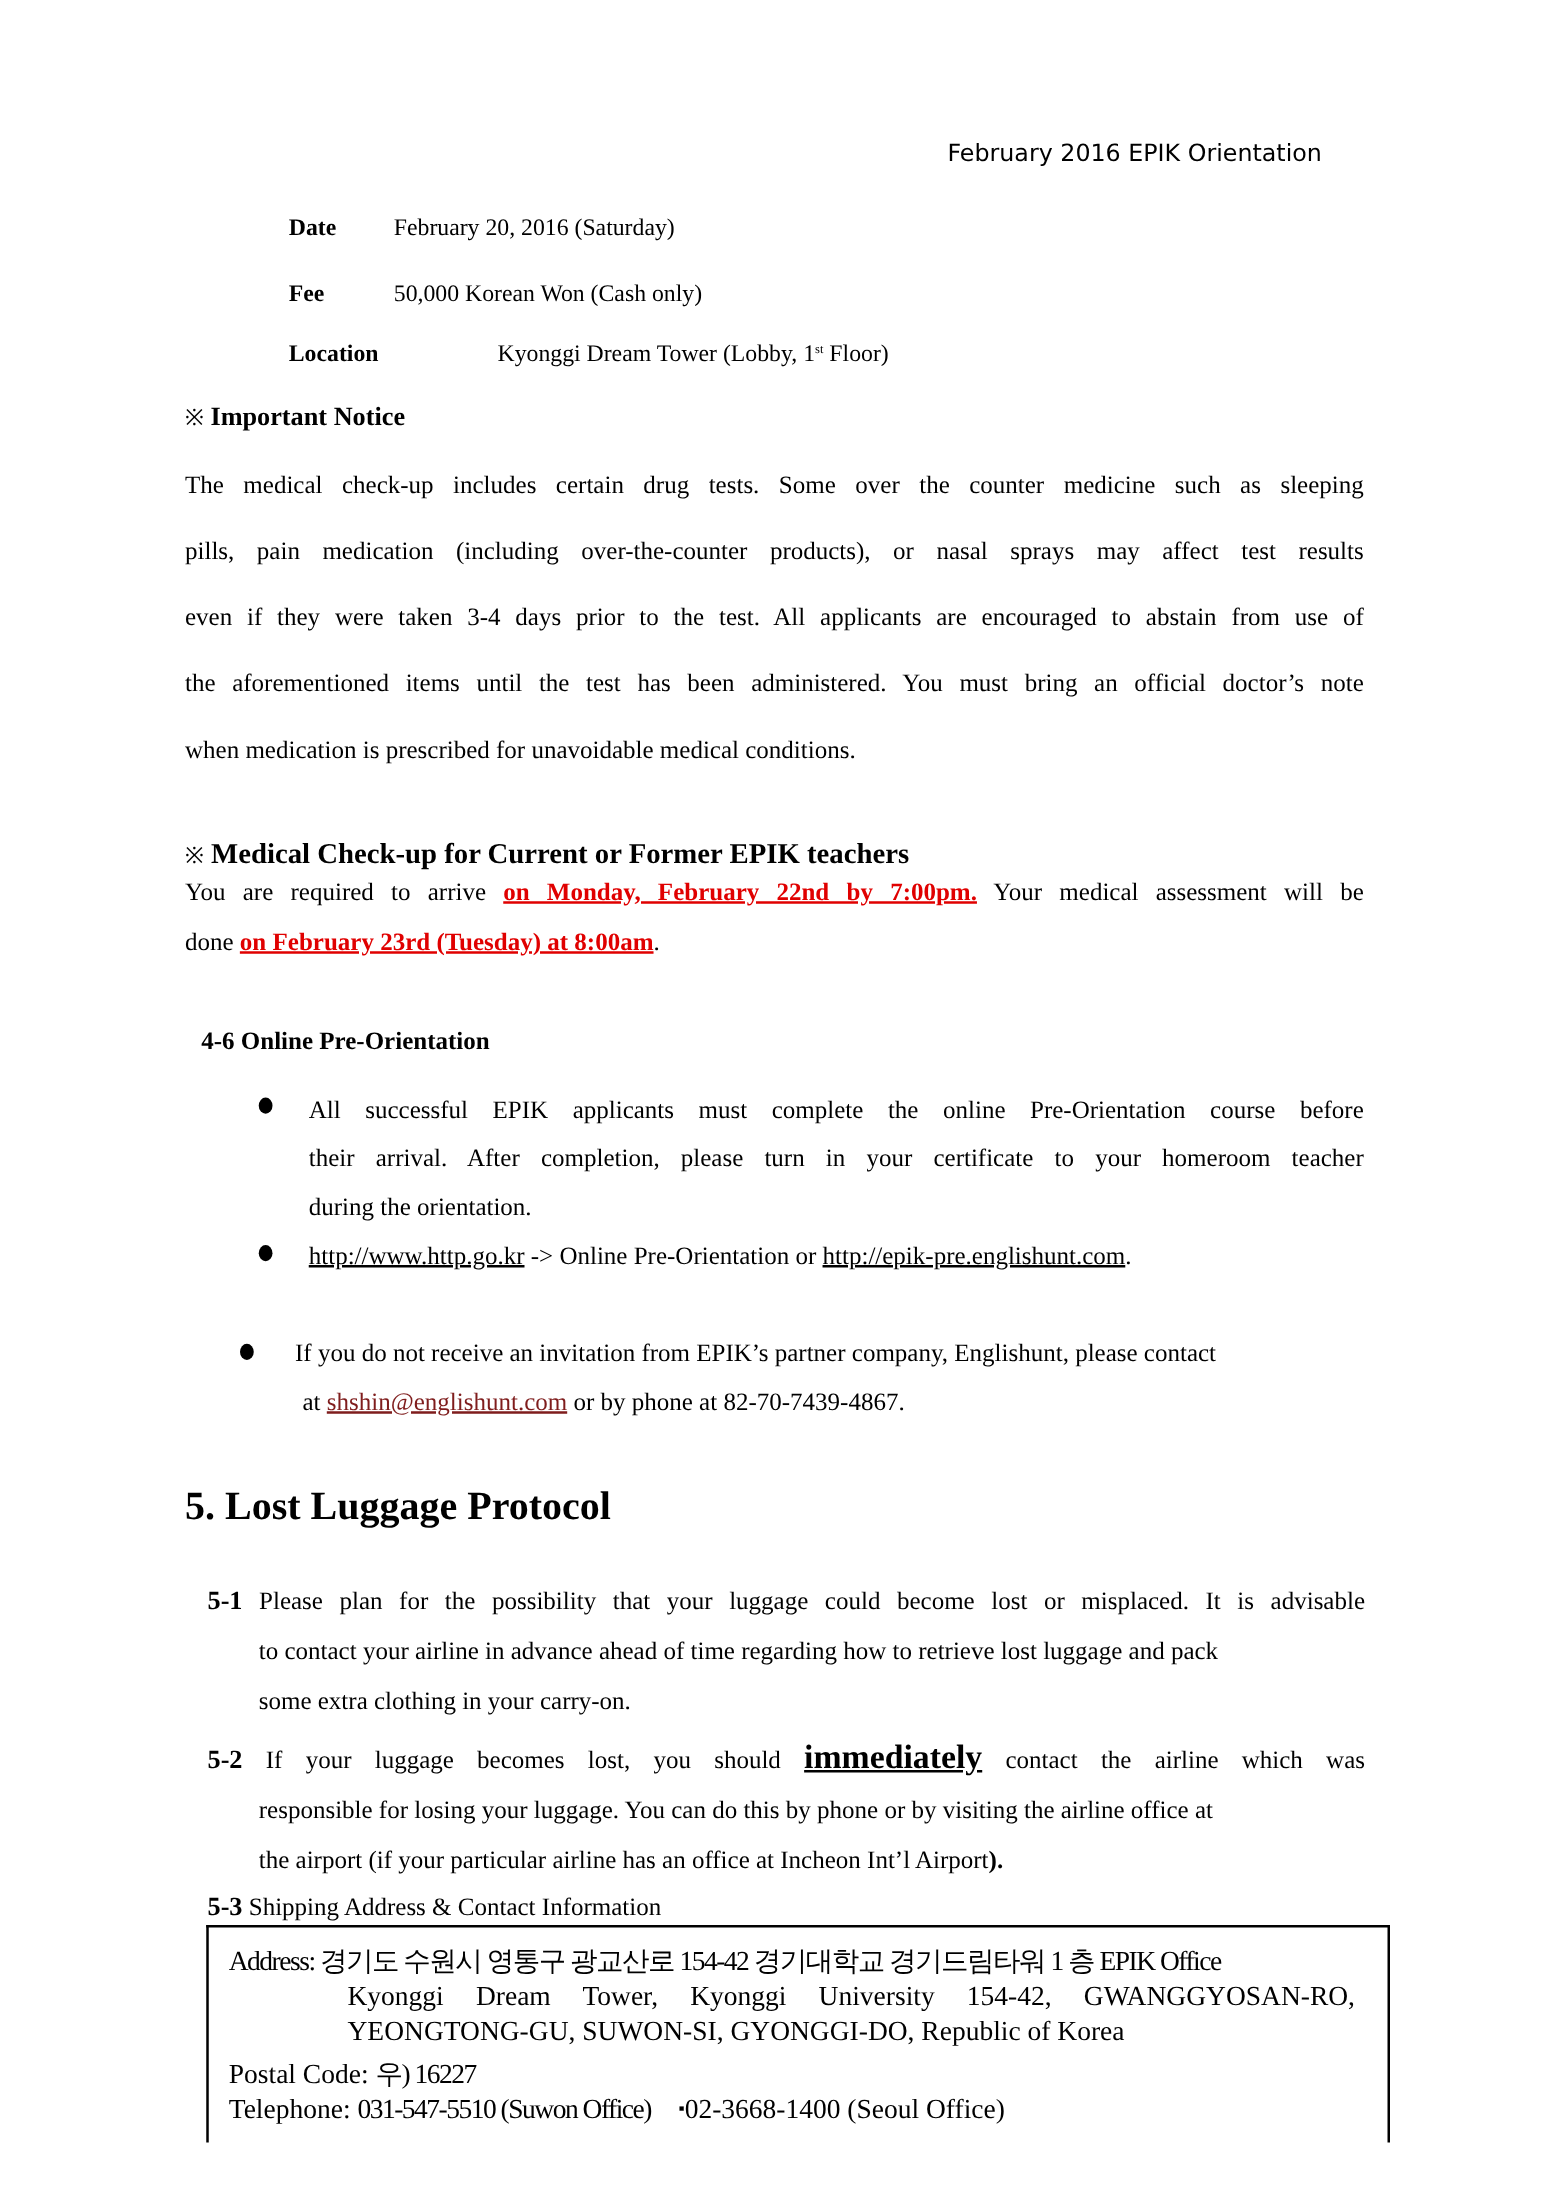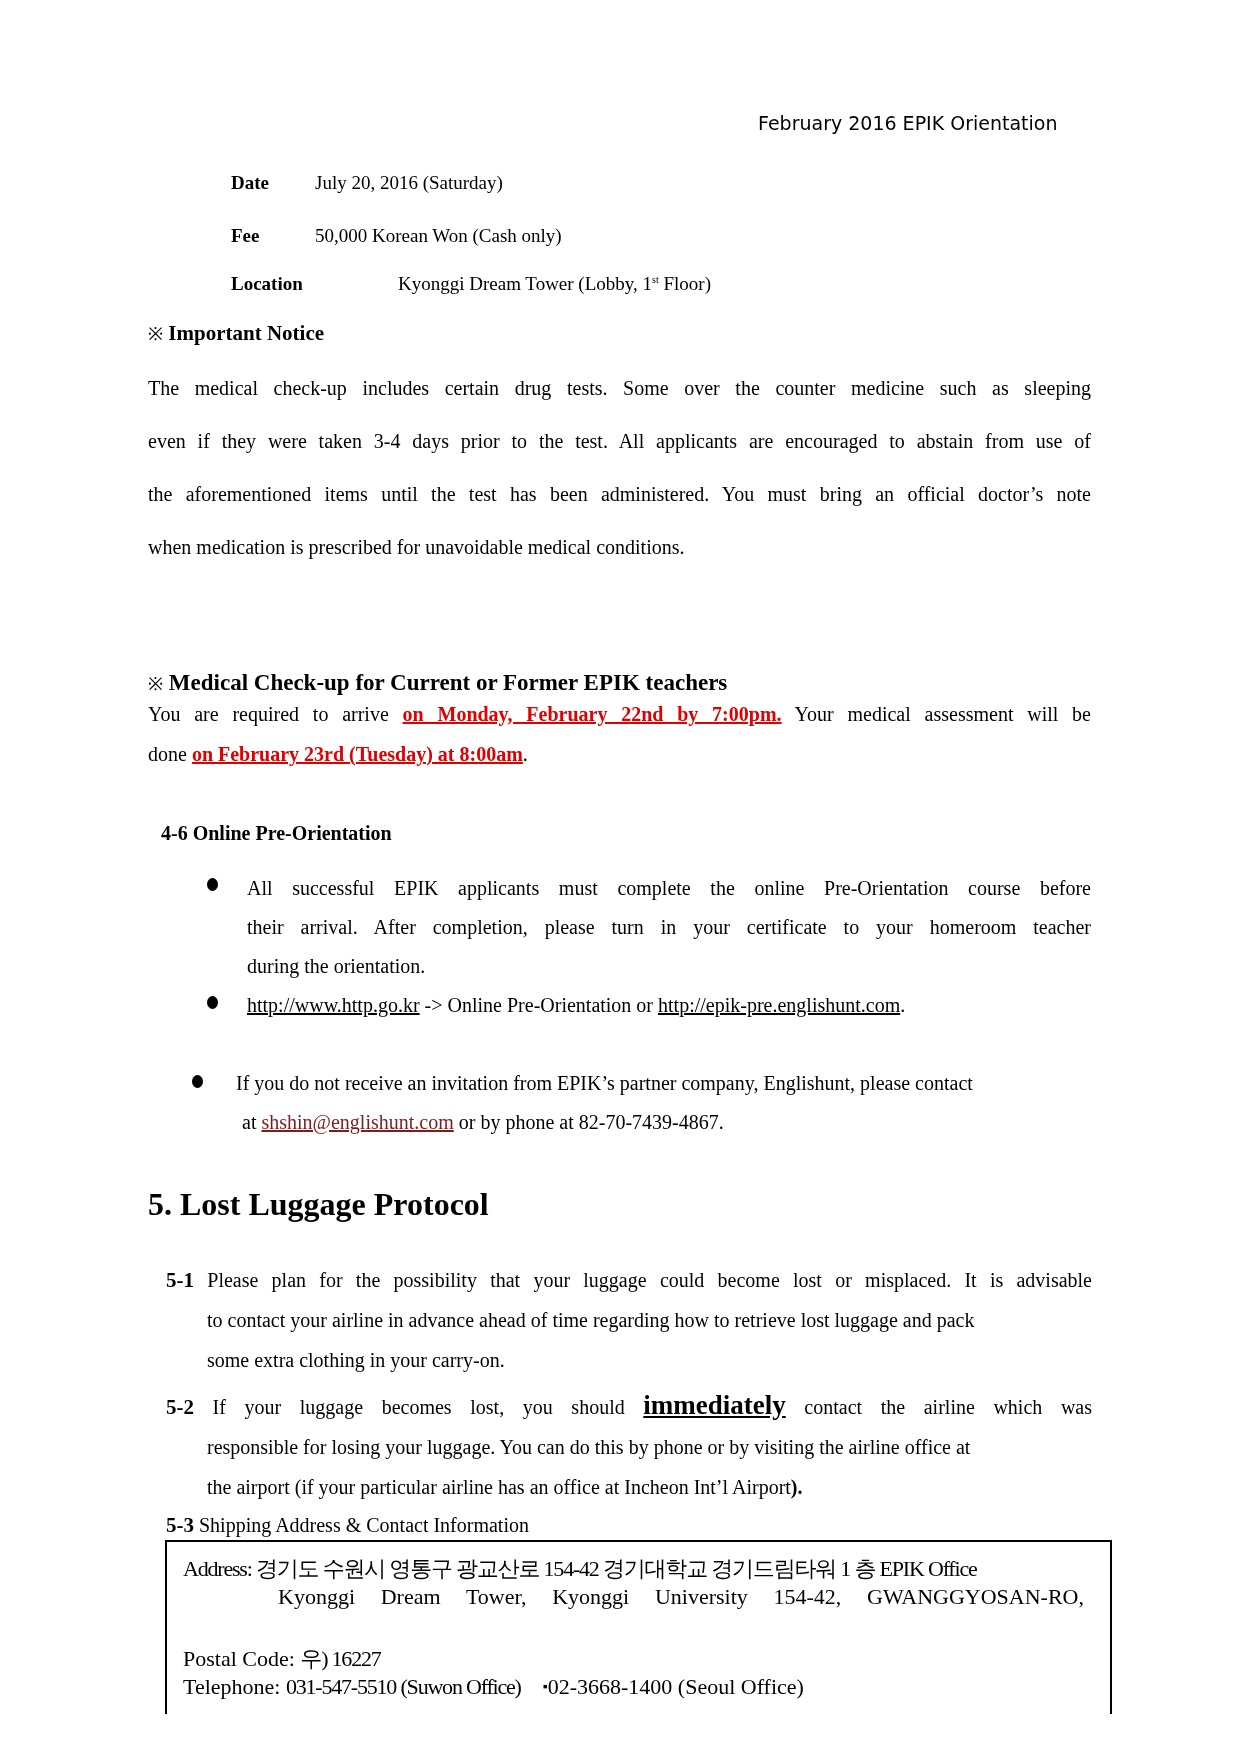--- a/index.html
+++ b/index.html
@@ -28,35 +28,36 @@
   .box { left: 165px; top: 1540px; width: 947px; height: 174px; border: 2px solid #000; border-bottom: none; box-sizing: border-box; }
   .box-line { position: absolute; font-size: 22px; white-space: nowrap; }
   .tight { letter-spacing: -1.2px; }
 </style>
 </head>
 <body>
 
 <div class="abs header">February 2016 EPIK Orientation</div>
 
 <div class="abs info-label" style="left:231px; top:172px;">Date</div>
-<div class="abs info-val" style="left:315px; top:172px;">July 20, 2016 (Saturday)</div>
+<div class="abs info-val" style="left:315px; top:172px;">February 20, 2016 (Saturday)</div>
 
 <div class="abs info-label" style="left:231px; top:225px;">Fee</div>
 <div class="abs info-val" style="left:315px; top:225px;">50,000 Korean Won (Cash only)</div>
 
 <div class="abs info-label" style="left:231px; top:273px;">Location</div>
 <div class="abs info-val" style="left:398px; top:273px;"><span>Kyonggi Dream Tower (Lobby, 1</span><sup>st</sup><span> Floor)</span></div>
 
 <div class="abs notice-title" style="left:148px; top:321px;">
   <span class="ref-mark">※</span>
   <span>Important Notice</span>
 </div>
 
 <div class="abs para" style="top:362px;">
   <p class="justify" style="text-align-last:justify;">The medical check-up includes certain drug tests. Some over the counter medicine such as sleeping</p>
+  <p class="justify" style="text-align-last:justify;">pills, pain medication (including over-the-counter products), or nasal sprays may affect test results</p>
   <p class="justify" style="text-align-last:justify;">even if they were taken 3-4 days prior to the test. All applicants are encouraged to abstain from use of</p>
   <p class="justify" style="text-align-last:justify;">the aforementioned items until the test has been administered. You must bring an official doctor’s note</p>
   <p>when medication is prescribed for unavoidable medical conditions.</p>
 </div>
 
 <div class="abs notice-title" style="left:148px; top:670px; font-size:23px;">
   <span class="ref-mark">※</span>
   <span>Medical Check-up for Current or Former EPIK teachers</span>
 </div>
 <div class="abs" style="left:148px; top:703px; width:943px; font-size:20px; text-align:justify; text-align-last:justify;"><span>You are required to arrive </span><span class="red-link">on Monday, February 22nd by 7:00pm.</span><span> Your medical assessment will be</span></div>
@@ -94,15 +95,16 @@
   <div class="justify" style="text-align-last:justify;"><b class="num">5-2</b><span> If your luggage becomes lost, you should </span><span class="imm">immediately</span><span> contact the airline which was</span></div>
   <div style="padding-left:41px;" class="justify">responsible for losing your luggage. You can do this by phone or by visiting the airline office at</div>
   <div style="padding-left:41px;"><span>the airport (if your particular airline has an office at Incheon Int’l Airport</span><b>).</b></div>
 </div>
 
 <div class="abs item" style="left:166px; top:1505px;"><b class="num">5-3</b><span> Shipping Address &amp; Contact Information</span></div>
 
 <div class="abs box">
   <div class="box-line tight" style="left:16px; top:12px;"><span>Address:</span><span> 경기도 수원시 영통구 광교산로 154-42 경기대학교 경기드림타워 1 층  EPIK Office</span></div>
   <div class="box-line" style="left:111px; top:42px; width:806px; text-align:justify; text-align-last:justify;">Kyonggi Dream Tower, Kyonggi University 154-42, GWANGGYOSAN-RO,</div>
+  <div class="box-line" style="left:111px; top:70px;">YEONGTONG-GU, SUWON-SI, GYONGGI-DO, Republic of Korea</div>
   <div class="box-line" style="left:16px; top:102px;"><span>Postal Code: </span><span class="tight">우) 16227</span></div>
   <div class="box-line" style="left:16px; top:132px;"><span>Telephone: </span><span class="tight">031-547-5510 (Suwon Office)</span><span style="display:inline-block; width:22px;"></span><span style="font-size:14px; vertical-align:3px;">▪</span><span>02-3668-1400 (Seoul Office)</span></div>
 </div>
 
 </body></html>

